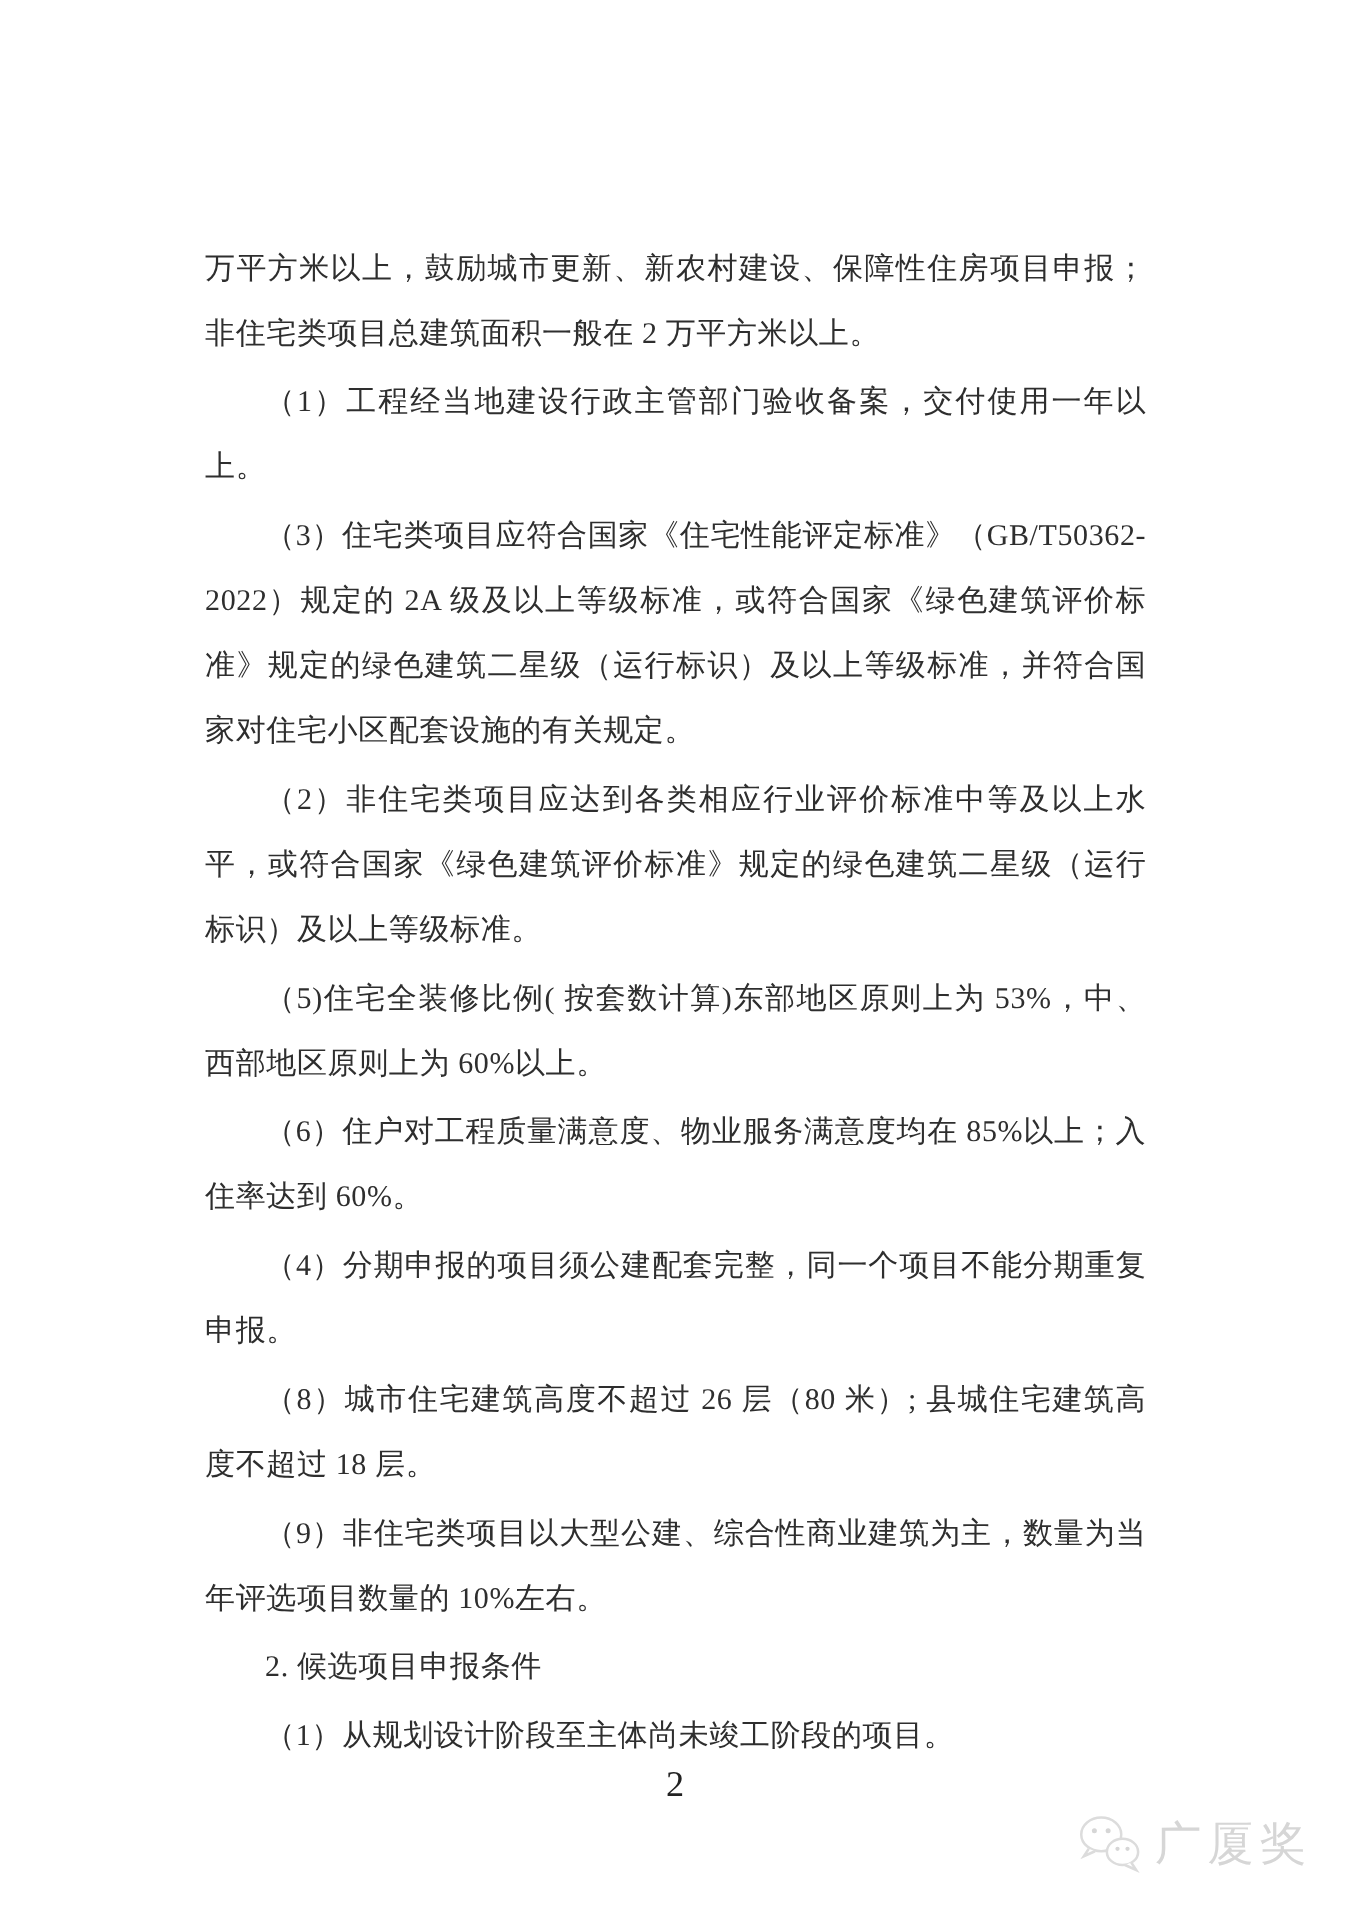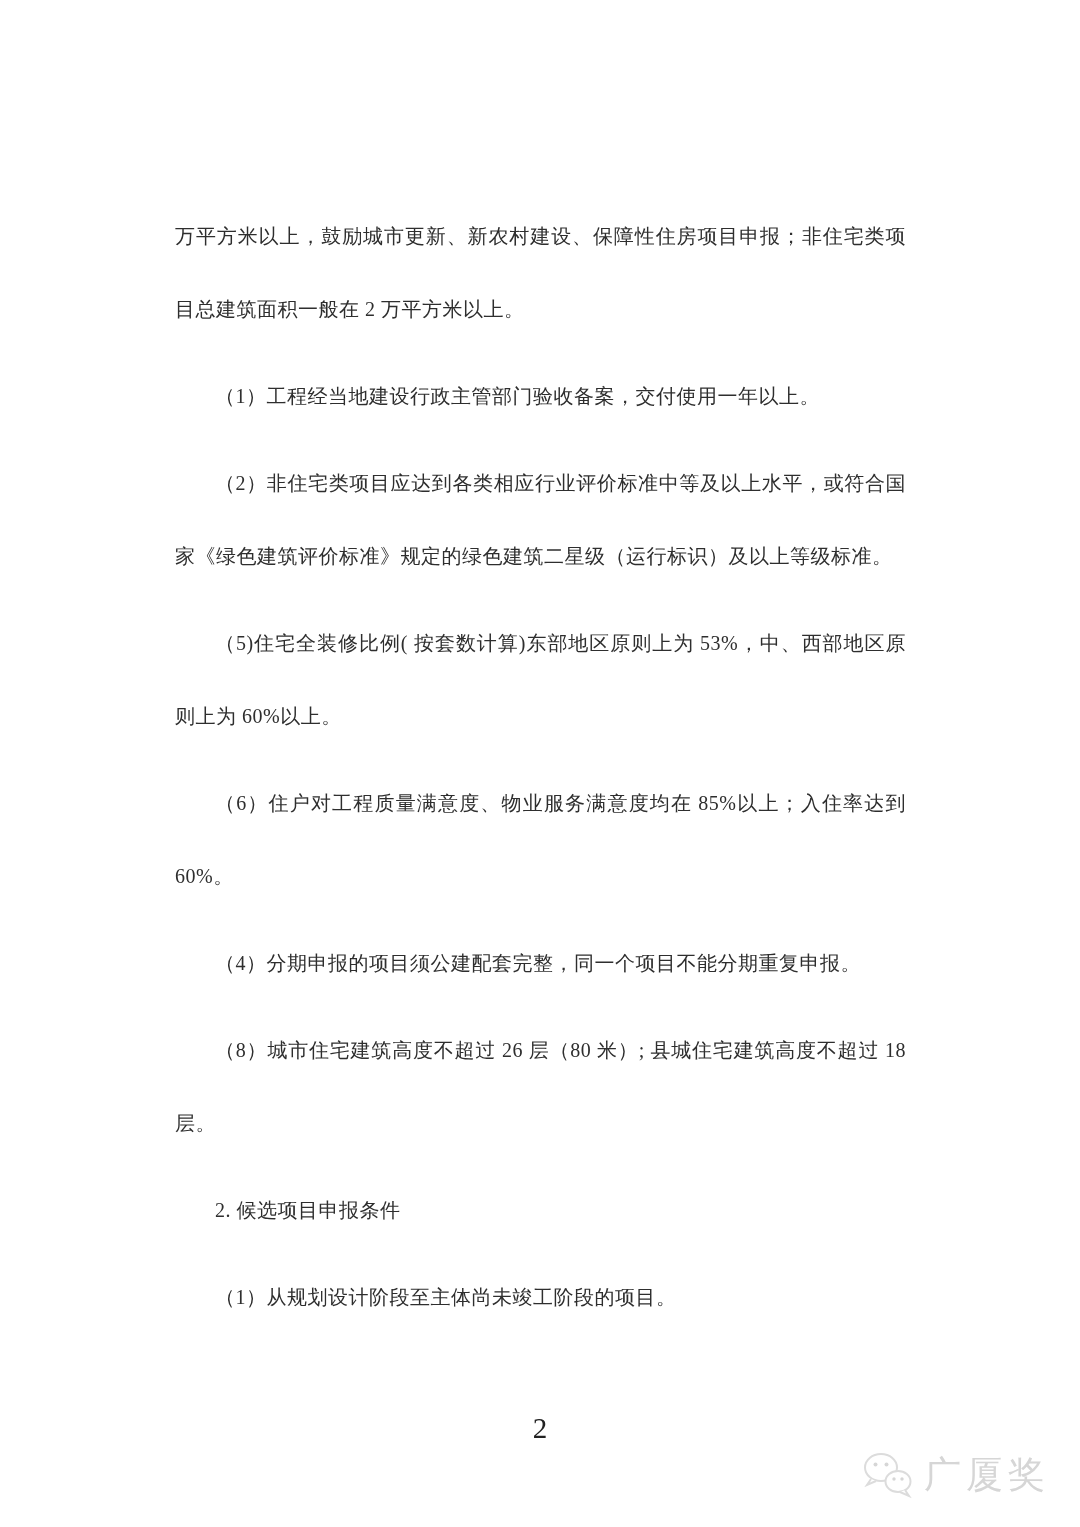--- a/index.html
+++ b/index.html
@@ -15,23 +15,23 @@
     font-family: "Liberation Serif", "DejaVu Serif", serif;
   }
   .doc-body {
     position: absolute;
     left: 161px;
     top: 186px;
     width: 759px;
     color: #2e2e2e;
   }
   .doc-body p {
-    margin: 14px;
-    font-size: 20px;
-    line-height: 73px;
+    margin: 3px;
+    font-size: 24px;
+    line-height: 52px;
     text-align: justify;
     text-justify: inter-ideograph;
     letter-spacing: 0.5px;
   }
   .doc-body p.indent {
     text-indent: 2em;
   }
   .doc-body p.heading {
     font-weight: 400;
     text-align: left;
@@ -63,25 +63,27 @@
   }
 </style>
 </head>
 <body>
 
 <div class="doc-page">
 
   <div class="doc-body">
     <p>万平方米以上，鼓励城市更新、新农村建设、保障性住房项目申报；非住宅类项目总建筑面积一般在 2 万平方米以上。</p>
     <p class="indent">（1）工程经当地建设行政主管部门验收备案，交付使用一年以上。</p>
+    <p class="indent">（3）住宅类项目应符合国家《住宅性能评定标准》（GB/T50362-2022）规定的 2A 级及以上等级标准，或符合国家《绿色建筑评价标准》规定的绿色建筑二星级（运行标识）及以上等级标准，并符合国家对住宅小区配套设施的有关规定。</p>
     <p class="indent">（2）非住宅类项目应达到各类相应行业评价标准中等及以上水平，或符合国家《绿色建筑评价标准》规定的绿色建筑二星级（运行标识）及以上等级标准。</p>
     <p class="indent">（5)住宅全装修比例( 按套数计算)东部地区原则上为 53%，中、西部地区原则上为 60%以上。</p>
     <p class="indent">（6）住户对工程质量满意度、物业服务满意度均在 85%以上；入住率达到 60%。</p>
     <p class="indent">（4）分期申报的项目须公建配套完整，同一个项目不能分期重复申报。</p>
     <p class="indent">（8）城市住宅建筑高度不超过 26 层（80 米）; 县城住宅建筑高度不超过 18 层。</p>
+    <p class="indent">（9）非住宅类项目以大型公建、综合性商业建筑为主，数量为当年评选项目数量的 10%左右。</p>
     <p class="indent heading">2. 候选项目申报条件</p>
     <p class="indent">（1）从规划设计阶段至主体尚未竣工阶段的项目。</p>
   </div>
 
   <div class="page-number">2</div>
 
   <div class="watermark">
     <span>
       <svg width="54" height="48" viewBox="0 0 54 48" xmlns="http://www.w3.org/2000/svg">
         <g fill="none" stroke="#dcdcdc" stroke-width="2">

